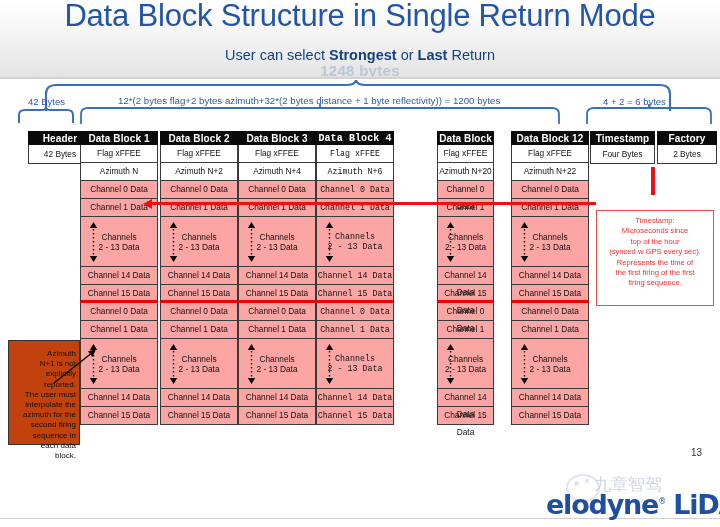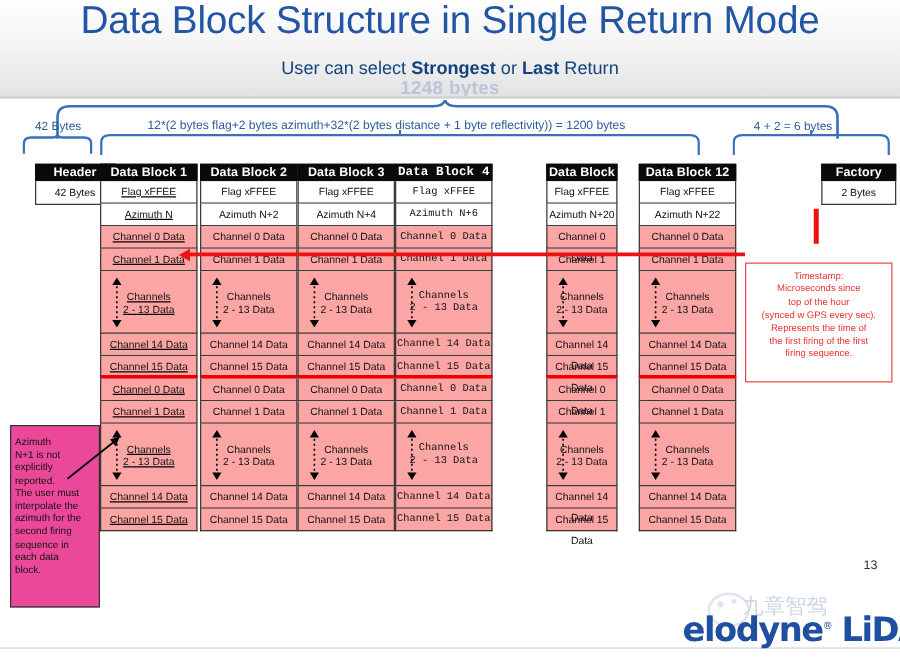--- a/index.html
+++ b/index.html
@@ -101,24 +101,24 @@
 
   .callout-ts{
     position:absolute; left:596px; top:210px; width:118px; height:96px;
     border:1.4px solid #ef4a4a; background:#ffffff;
     color:#ef3030; font-size:7.6px; line-height:10.4px;
     text-align:center; padding:5px 3px 0 3px;
   }
 
   
   .callout-yellow{
-    position:absolute; left:8px; top:340px; width:72px; height:146px;
-    background:#ec4899; border:1.6px solid #333;
+    position:absolute; left:8px; top:340px; width:72px; height:105px;
+    background:#c2410c; border:1.6px solid #333;
     color:#111; font-size:8px; line-height:10.2px;
-    text-align:left; padding:8px 3px 0 3px;
+    text-align:right; padding:8px 3px 0 3px;
   }
 
   
   .page-num{
     position:absolute; right:18px; top:447px;
     font-size:10px; color:#333;
   }
   .bottom-rule{
     position:absolute; left:0; top:518px; width:720px; height:1px;
     background:#cfcfcf;
@@ -176,21 +176,21 @@
   <line x1="63" y1="4" x2="63" y2="-6" stroke="#3a6fbd" stroke-width="1.8"></line>
 </svg>
 
 <div class="cols">
 
   <div class="col" style="left:28px;width:64px;">
     <div class="cellhdr">Header</div>
     <div class="cell hdrbytes">42 Bytes</div>
   </div>
 
-  <div class="col" style="left:80px;width:78px;text-decoration:underline;">
+  <div class="col" style="left:80px;width:78px;">
     <div class="cellhdr">Data Block 1</div>
     <div class="cell">Flag xFFEE</div>
     <div class="cell">Azimuth N</div>
     <div class="cell pink">Channel 0 Data</div>
     <div class="cell pink">Channel 1 Data</div>
     <div class="cell pink tall">
       <svg class="arrowcol" viewBox="0 0 9 40">
         <path d="M4.5,0 L8.2,6 L0.8,6 Z" fill="#000"></path>
         <path d="M4.5,40 L8.2,34 L0.8,34 Z" fill="#000"></path>
         <line x1="4.5" y1="7" x2="4.5" y2="33" stroke="#000" stroke-width="1.3" stroke-dasharray="1.6,2.4"></line>
@@ -392,20 +392,24 @@
       </svg>
       <div class="ell-label">
         <span>Channels</span><br>
         <span>2 - 13 Data</span>
       </div>
     </div>
     <div class="cell pink">Channel 14 Data</div>
     <div class="cell pink">Channel 15 Data</div>
   </div>
 
+  <div class="col" style="left:590px;width:65px;">
+    <div class="cellhdr">Timestamp</div>
+    <div class="cell hdrbytes">Four Bytes</div>
+  </div>
 
   <div class="col" style="left:657px;width:60px;">
     <div class="cellhdr">Factory</div>
     <div class="cell hdrbytes">2 Bytes</div>
   </div>
 
 </div>
 
 <div class="red-line" style="left:651px;top:167px;width:4px;height:28px;"></div>
 <div class="red-line" style="left:152px;top:202px;width:444px;height:3px;"></div>

